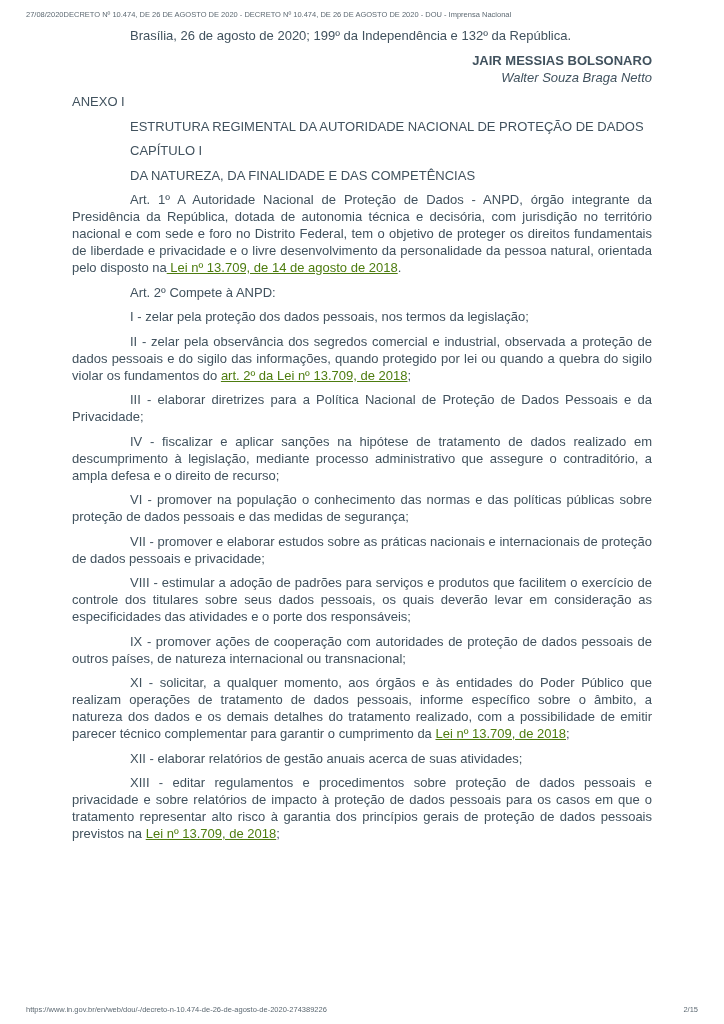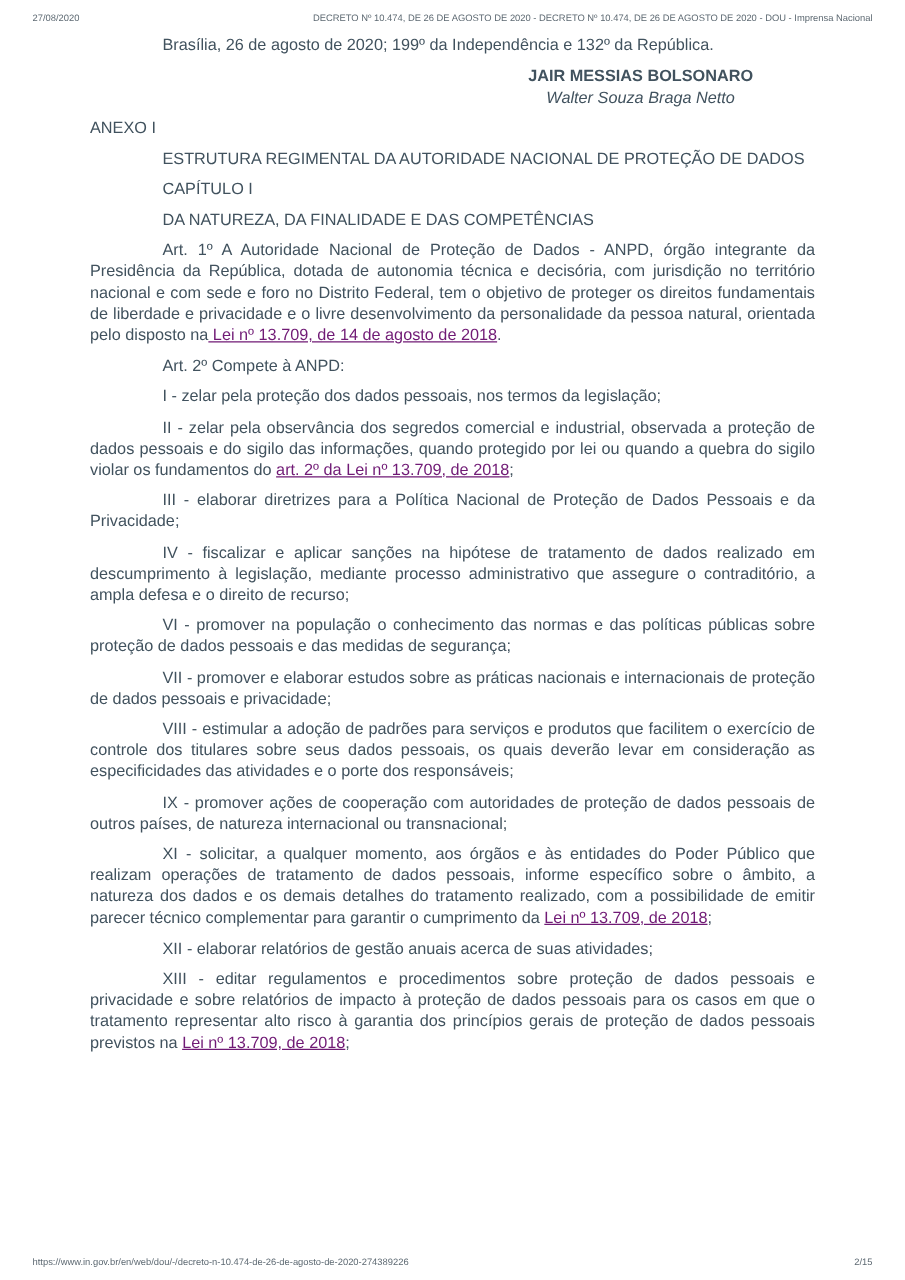--- a/index.html
+++ b/index.html
@@ -17,45 +17,45 @@
     left: 26px;
     right: 26px;
     display: flex;
     align-items: baseline;
     font-size: 7.5px;
     color: #5d6972;
   }
   .print-header .hdr-date { flex: 0 0 auto; text-align: right; }
   .print-header .hdr-title {
     flex: 1 1 auto;
-    text-align: right;
+    text-align: left;
   }
   .content {
     position: absolute;
     top: 27px;
     left: 72px;
     width: 580px;
     color: #41525e;
     font-size: 13px;
     line-height: 17px;
   }
   .content p.para {
     text-align: justify;
     text-indent: 58px;
     margin: 0 0 7.5px 0;
   }
   .content p.para.no-indent { text-indent: 0; }
   a.law-link {
-    color: #701a75;
+    color: #4d7c0f;
     text-decoration: underline;
     cursor: pointer;
   }
   .signature {
     margin: 0 0 7.5px 301px;
-    text-align: center;
+    text-align: right;
   }
   .sig-name { font-weight: bold; }
   .sig-minister { font-style: italic; }
   .print-footer {
     position: absolute;
     bottom: 10px;
     left: 26px;
     right: 26px;
     display: flex;
     justify-content: space-between;

